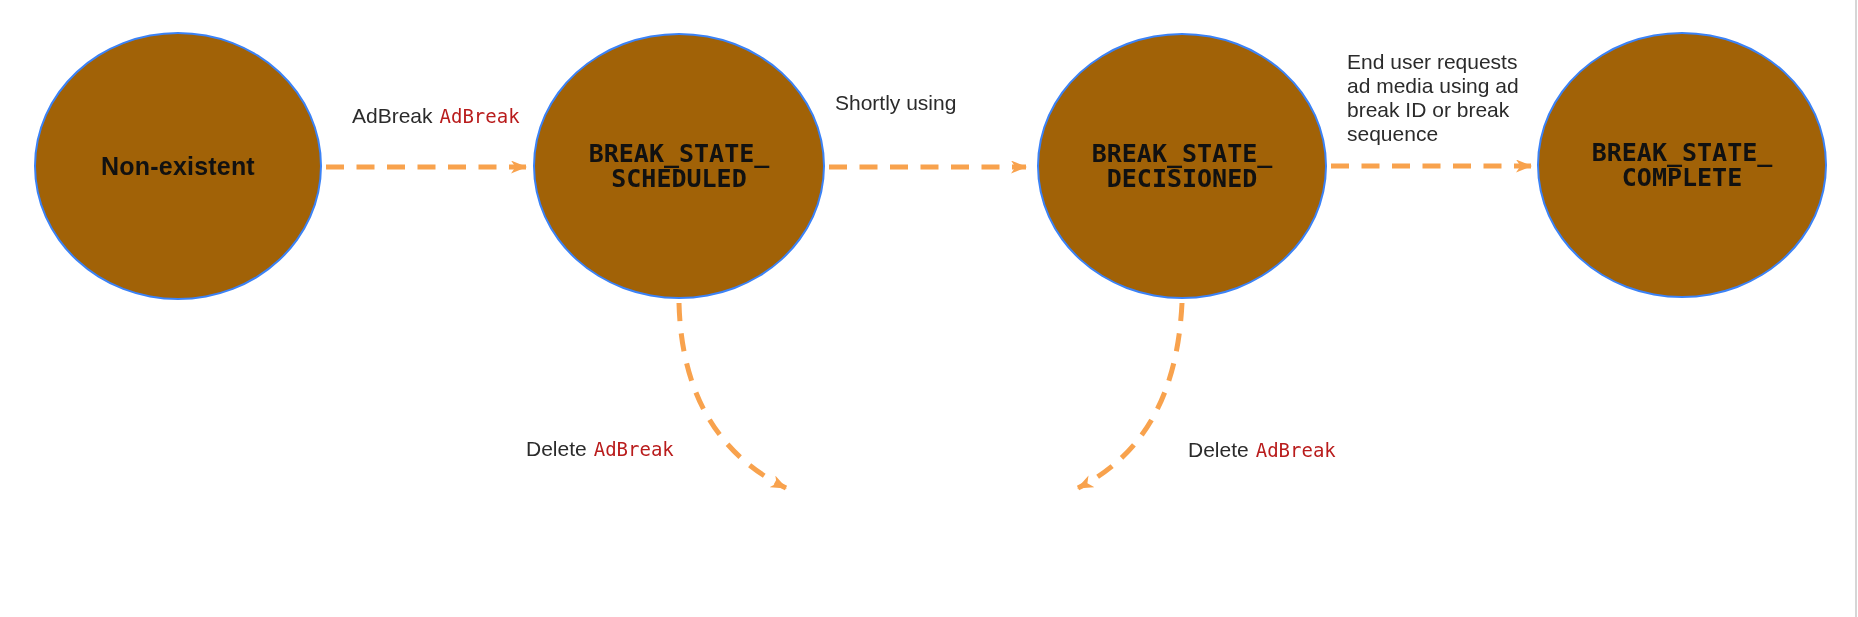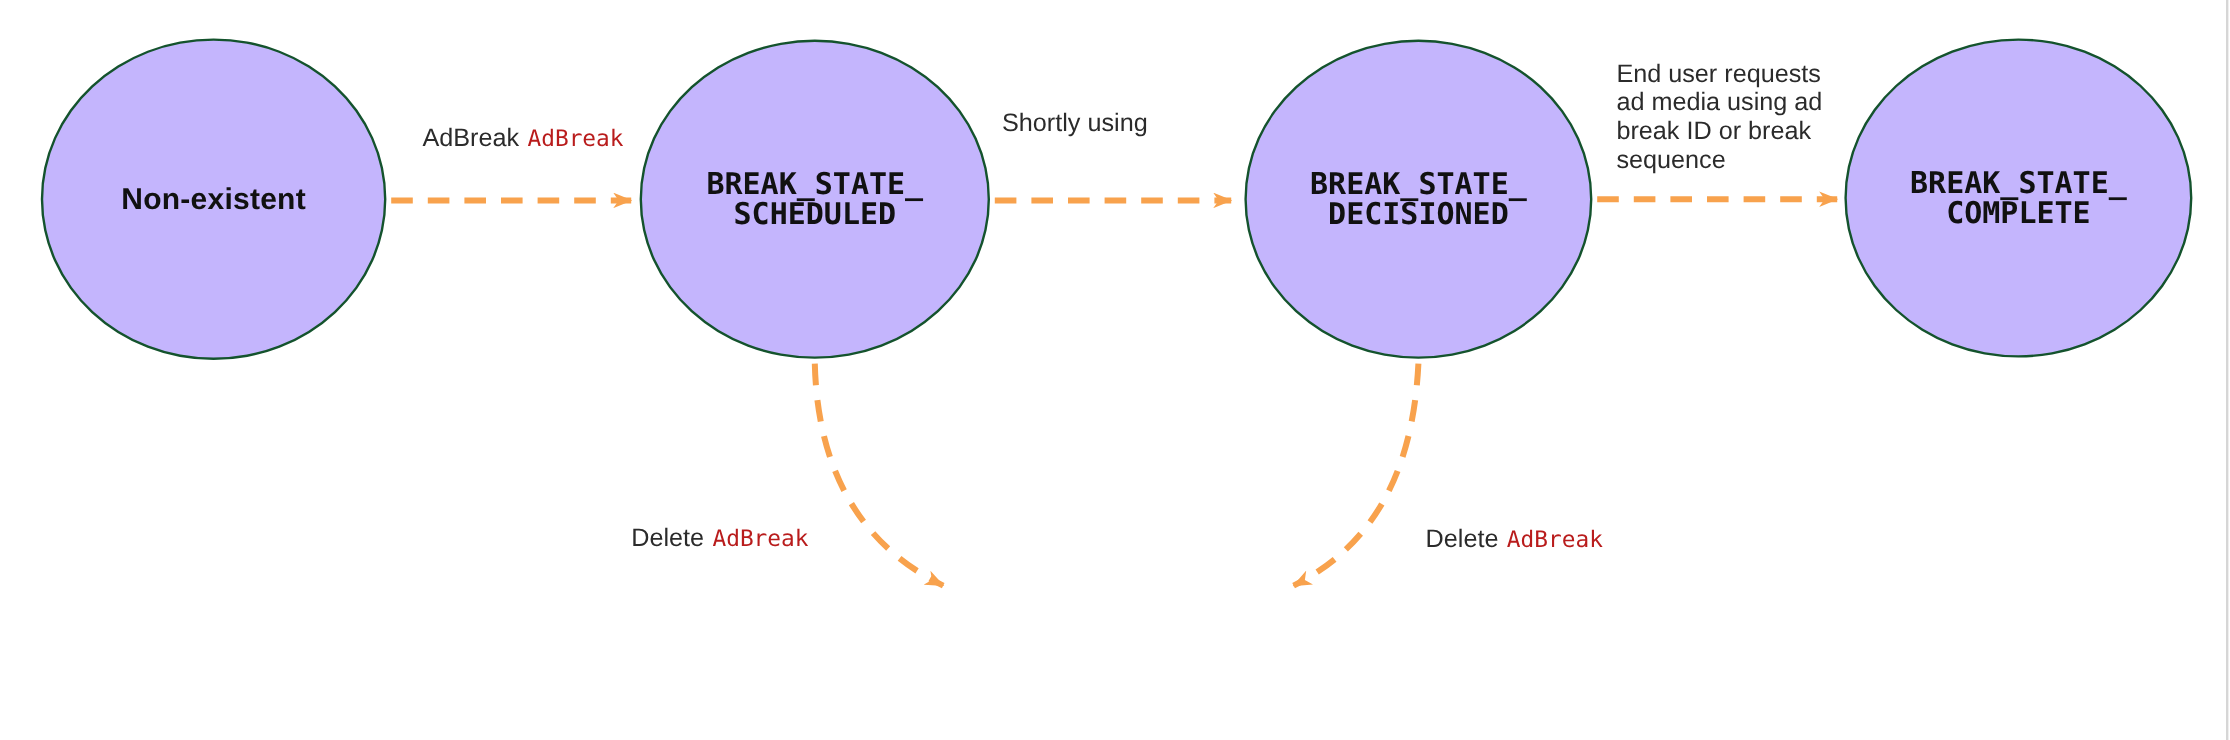--- a/index.html
+++ b/index.html
@@ -13,23 +13,23 @@
     color: #2b2b2b;
   }
   .arrow-layer {
     position: absolute;
     left: 0; top: 0;
     width: 1858px; height: 617px;
     pointer-events: none;
   }
   .node {
     position: absolute;
-    border: 2px solid #14532d;
+    border: 2px solid #3b82f6;
     border-radius: 50%;
-    background: #c4b5fd;
+    background: #a16207;
     box-sizing: border-box;
     display: flex;
     align-items: center;
     justify-content: center;
     text-align: center;
   }
   .node-label-plain {
     font-family: "Liberation Sans", sans-serif;
     font-weight: bold;
     font-size: 25px;

